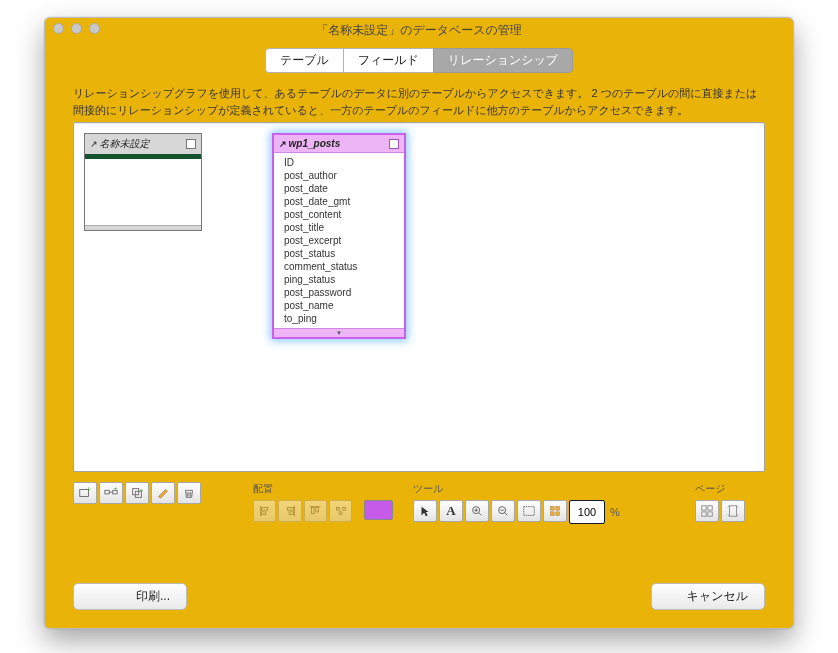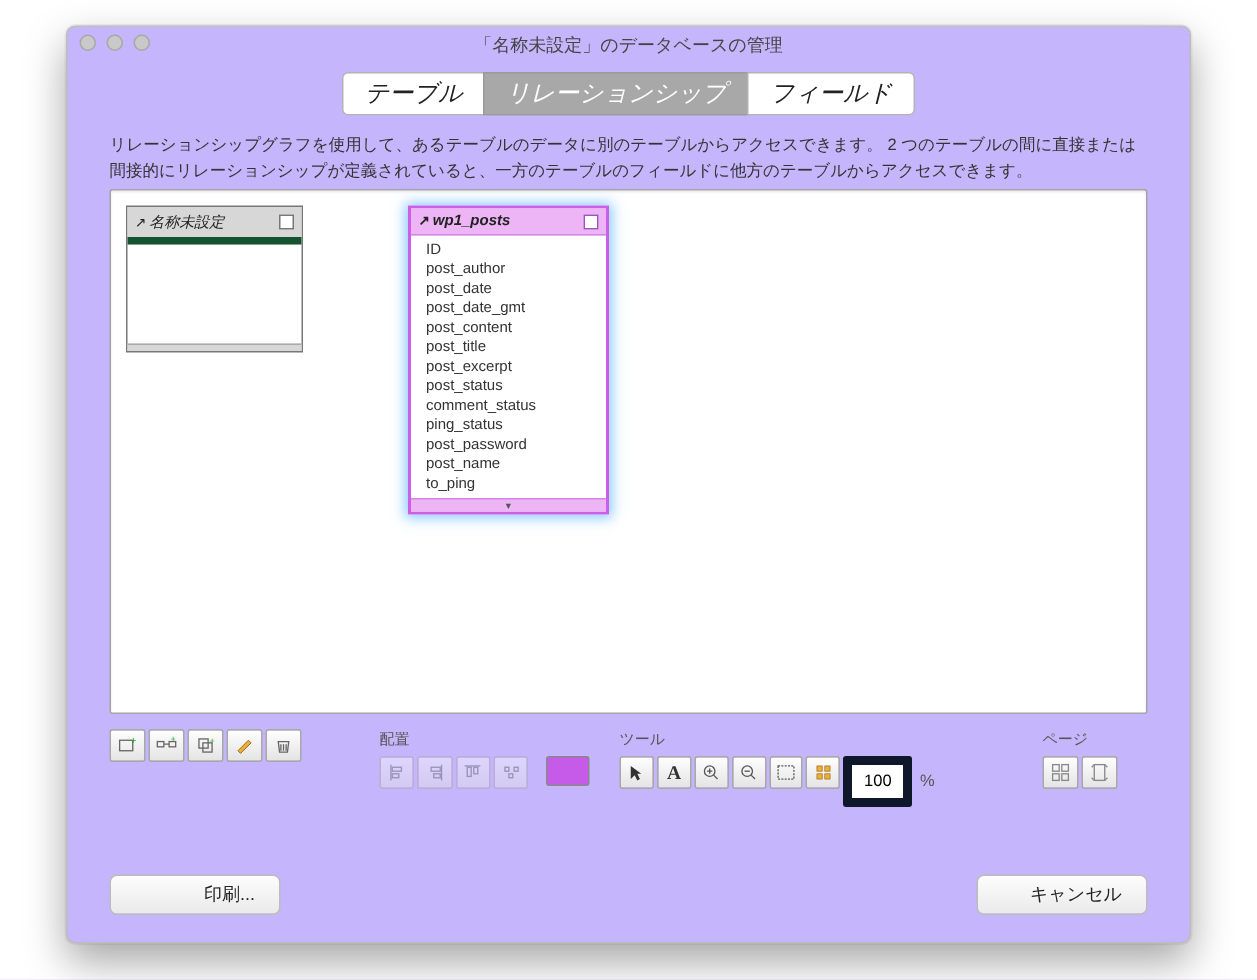--- a/index.html
+++ b/index.html
@@ -11,21 +11,21 @@
     font-family: "Hiragino Kaku Gothic ProN", "Lucida Grande", sans-serif;
     font-size: 12px;
     color: #222;
   }
   .window {
     position: absolute;
     left: 44px;
     top: 17px;
     width: 748px;
     height: 610px;
-    background: #c4b5fd;
+    background: #eab308;
     border: 1px solid #bdbdbd;
     border-radius: 6px;
     box-shadow: 0 12px 28px rgba(0,0,0,0.35), 0 0 0 1px rgba(0,0,0,0.05);
     overflow: hidden;
   }
   .titlebar {
     height: 24px;
     line-height: 24px;
     text-align: center;
     font-size: 12px;
@@ -52,27 +52,26 @@
     display: flex;
     justify-content: center;
     margin-top: 6px;
   }
   .segmented {
     display: flex;
     border-radius: 4px;
     overflow: hidden;
   }
   .seg {
-    font-size: 16px;
+    font-size: 12px;
     padding: 3px 14px;
     background: #fff;
     border: 1px solid #b3b3b3;
     margin-left: -1px;
     cursor: default;
-    font-style: italic;
   }
   .seg:first-child {
     border-top-left-radius: 4px;
     border-bottom-left-radius: 4px;
     margin-left: 0;
   }
   .seg:last-child {
     border-top-right-radius: 4px;
     border-bottom-right-radius: 4px;
   }
@@ -195,21 +194,21 @@
   .ibtn.disabled { opacity: .45; }
   .ibtn svg { width: 14px; height: 14px; }
   .swatch {
     width: 28px;
     height: 18px;
     background: #c65be9;
     border: 1px solid #888;
     border-radius: 2px;
   }
   .zoom-field {
-    border: 6px solid #0f172a;
+    border: 1px solid #0f172a;
     background: #fff;
     height: 20px;
     width: 30px;
     font-size: 11px;
     text-align: center;
     border-radius: 2px;
   }
   .pct {
     font-size: 11px;
     margin-left: 3px;
@@ -250,22 +249,22 @@
       <span></span>
       <span></span>
       <span></span>
     </div>
     <span>「名称未設定」のデータベースの管理</span>
   </div>
 
   <div class="tabbar">
     <div class="segmented">
       <div class="seg">テーブル</div>
+      <div class="seg">フィールド</div>
       <div class="seg active">リレーションシップ</div>
-      <div class="seg">フィールド</div>
     </div>
   </div>
 
   <div class="description">リレーションシップグラフを使用して、あるテーブルのデータに別のテーブルからアクセスできます。 2 つのテーブルの間に直接または間接的にリレーションシップが定義されていると、一方のテーブルのフィールドに他方のテーブルからアクセスできます。</div>
 
   <div class="canvas">
     <div id="box1" class="table-box">
       <div class="tb-header">
         <span><span class="arrow">↗</span><span>名称未設定</span></span>
         <span class="sq"></span>

